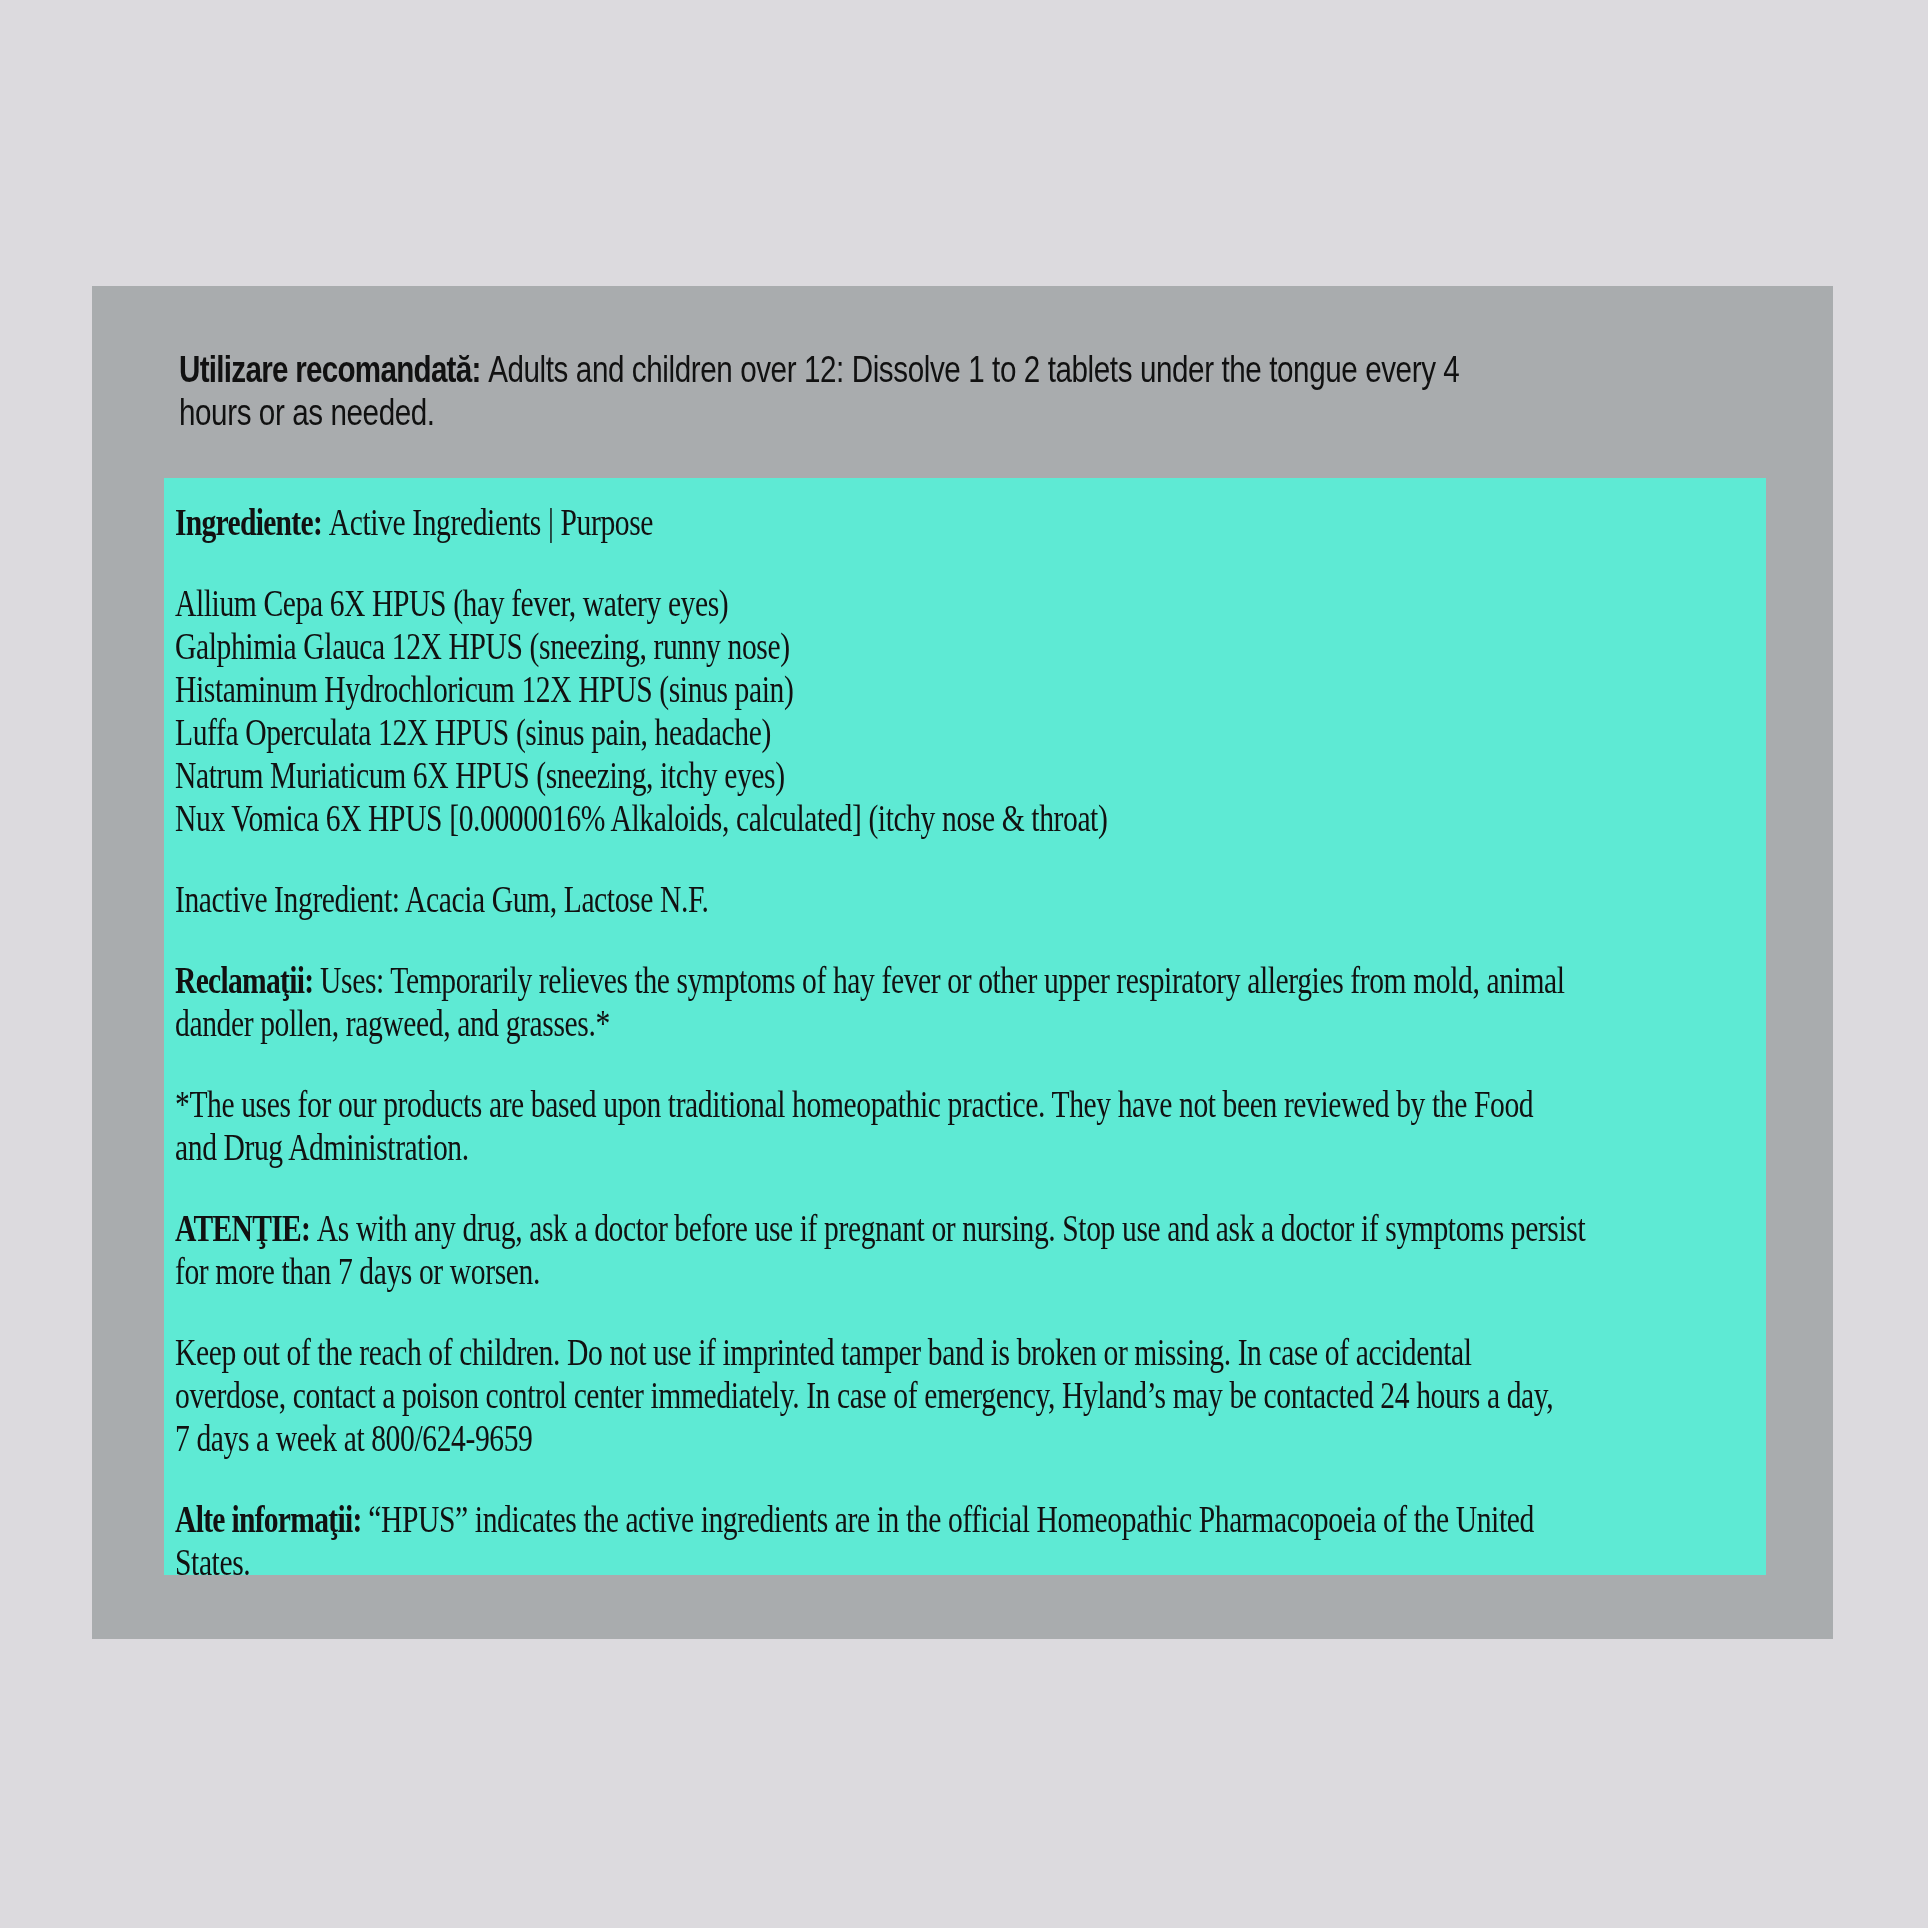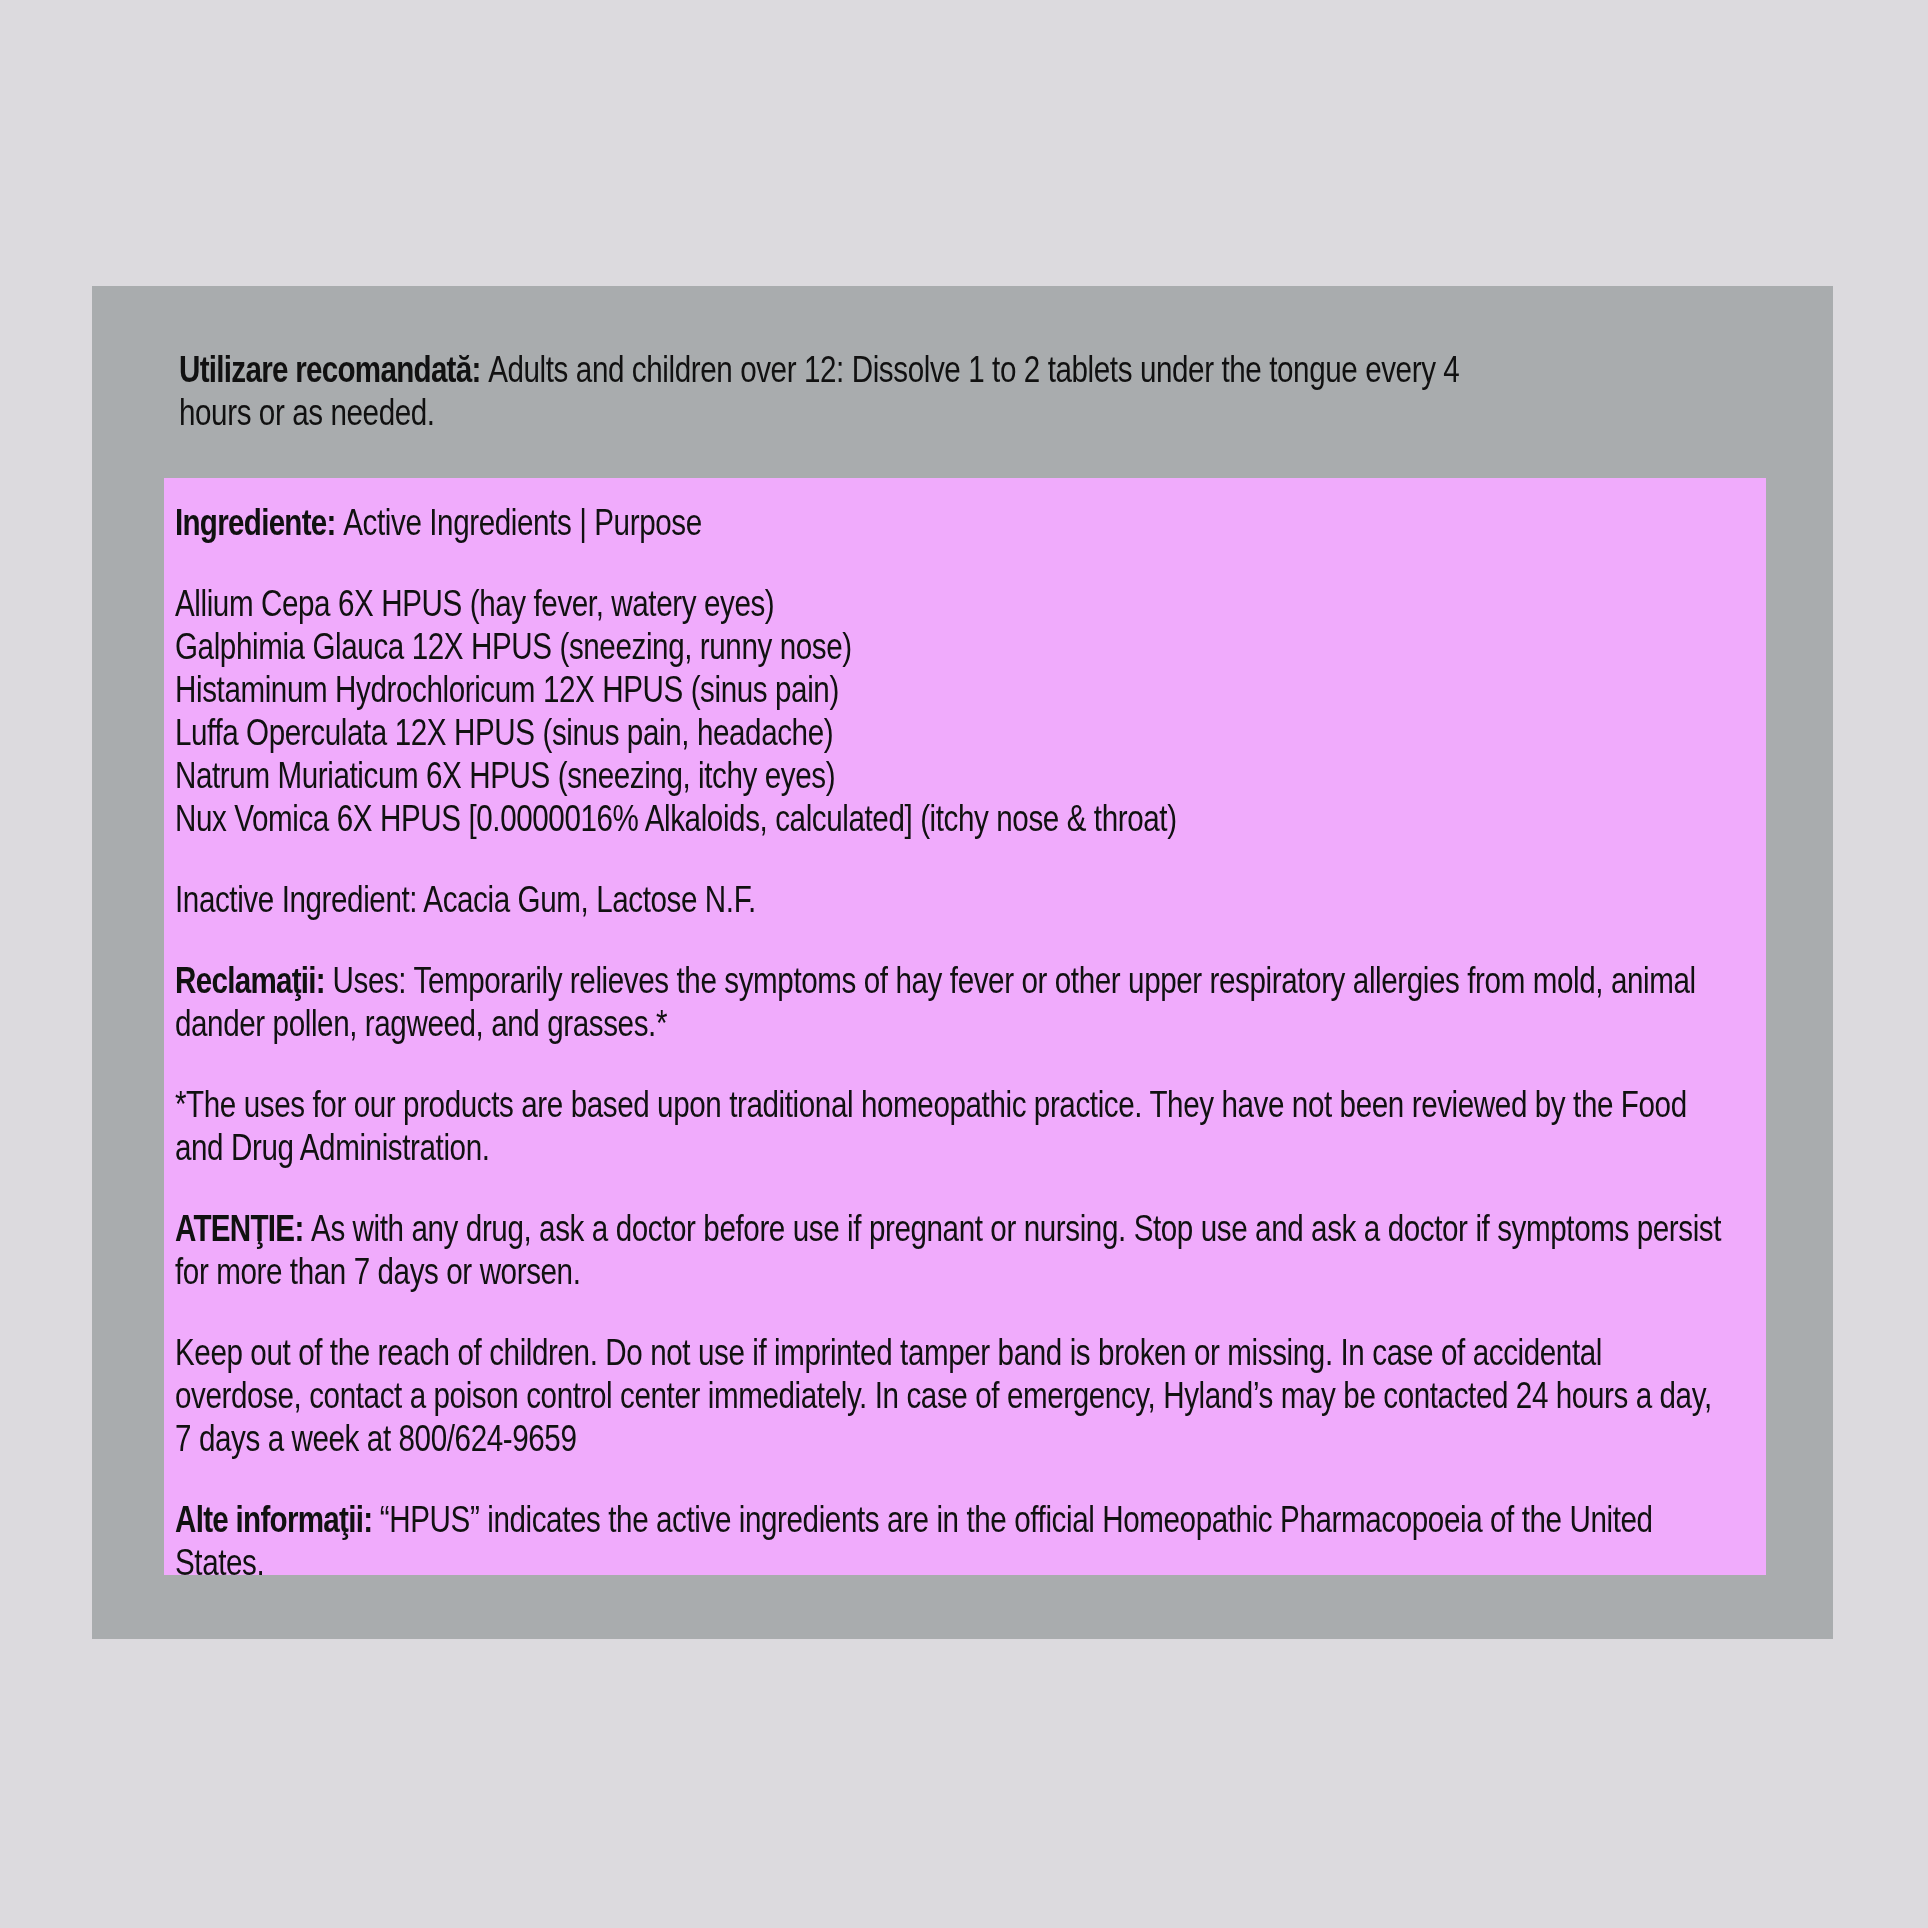--- a/index.html
+++ b/index.html
@@ -57,21 +57,21 @@
 </style>
 </head>
 <body>
 
 <div class="page" style="background: rgb(220, 218, 222);">
   <div class="panel" style="background: rgb(169, 172, 174);">
     <div class="dosage condensed">
         <div class="line"><span class="b" style="color: rgb(17, 17, 17);">Utilizare recomandată: </span><span style="color: rgb(17, 17, 17);">Adults and children over 12: Dissolve 1 to 2 tablets under the tongue every 4</span></div>
         <div class="line"><span style="color: rgb(17, 17, 17);">hours or as needed.</span></div>
       </div>
-    <div class="whitebox" style="background: #f0abfc;">
+    <div class="whitebox" style="background: #5eead4; font-family: Liberation Serif, serif;">
       <div class="content condensed">
           <div class="para">
             <div class="line"><span class="b" style="color: rgb(17, 17, 17);">Ingrediente: </span><span style="color: rgb(17, 17, 17);">Active Ingredients | Purpose</span></div>
           </div>
           <div class="para">
             <div class="line"><span style="color: rgb(17, 17, 17);">Allium Cepa 6X HPUS (hay fever, watery eyes)</span></div>
             <div class="line"><span style="color: rgb(17, 17, 17);">Galphimia Glauca 12X HPUS (sneezing, runny nose)</span></div>
             <div class="line"><span style="color: rgb(17, 17, 17);">Histaminum Hydrochloricum 12X HPUS (sinus pain)</span></div>
             <div class="line"><span style="color: rgb(17, 17, 17);">Luffa Operculata 12X HPUS (sinus pain, headache)</span></div>
             <div class="line"><span style="color: rgb(17, 17, 17);">Natrum Muriaticum 6X HPUS (sneezing, itchy eyes)</span></div>

